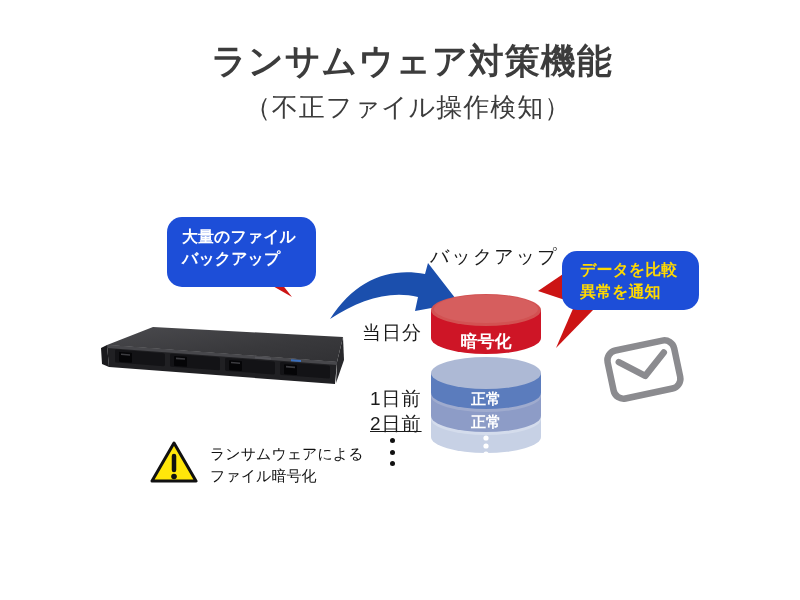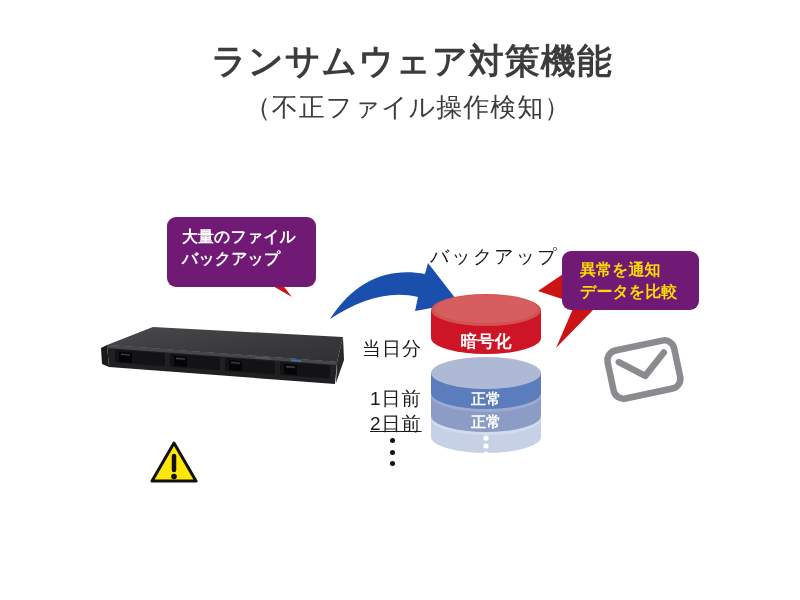--- a/index.html
+++ b/index.html
@@ -9,35 +9,35 @@
   }
   .title{
     position:absolute;left:0;top:26px;width:800px;text-align:center;
     font-size:35px;font-weight:700;letter-spacing:1px;color:#3c3c3c;margin:12px;
   }
   .subtitle{
     position:absolute;left:0;top:82px;width:800px;text-align:center;
     font-size:26px;font-weight:500;letter-spacing:1px;color:#3c3c3c;margin:8px;
   }
   .bubble{
-    position:absolute;background:#701a75;border-radius:9px;
+    position:absolute;background:#1d4ed8;border-radius:15px;
     color:#fff;font-weight:700;font-size:16px;line-height:22px;
   }
   .bubble-left{left:167px;top:217px;width:134px;height:61px;padding:9px 0 0 15px;box-sizing:content-box;}
   .bubble-right{left:562px;top:251px;width:137px;height:59px;padding:8px 0 0 18px;color:#ffd900;box-sizing:border-box;width:137px;height:59px;}
   .bubble-right{padding:8px 0 0 18px;height:59px;}
   .tail-svg{position:absolute;overflow:visible;}
   .backup-label{
     position:absolute;left:430px;top:244px;font-size:19px;font-weight:500;
     color:#1a1a1a;letter-spacing:2px;
   }
   .day-label{
     position:absolute;font-size:19px;font-weight:500;color:#1a1a1a;letter-spacing:1px;
   }
-  .day-today{left:362px;top:336px;}
+  .day-today{left:362px;top:320px;}
   .day-1{left:370px;top:386px;}
   .day-2{left:370px;top:411px;text-decoration:underline;}
   .v-ellipsis{position:absolute;left:389px;top:438px;width:6px;height:28px;
     display:flex;flex-direction:column;justify-content:space-between;align-items:center;}
   .v-ellipsis i{width:5px;height:5px;border-radius:50%;background:#111;display:block;}
   .warning-row{position:absolute;display:flex;align-items:flex-start;}
   .warning-row-1{left:150px;top:440px;}
   .warning-row-2{left:150px;top:500px;}
   .warning-text{margin-left:12px;font-size:15px;line-height:22px;color:#111;font-weight:500;padding-top:3px;}
   .abs{position:absolute;}
@@ -134,33 +134,37 @@
       <i></i>
       <i></i>
       <i></i>
     </div>
 
   <svg class="tail-svg" style="left:535px;top:260px;" width="70" height="95">
     <polygon points="31,12 3,31 33,41" fill="#cc1414"></polygon>
     <polygon points="40,44 21,88 59,49" fill="#cc1414"></polygon>
   </svg>
   <div class="bubble bubble-right">
+    <div>データを比較</div>
     <div>異常を通知</div>
-    <div>データを比較</div>
   </div>
 
   <svg class="abs" style="left:598px;top:328px;" width="92" height="84" viewBox="0 0 92 84">
     <g transform="rotate(-12 46 42)">
       <rect x="12" y="17" width="68" height="49" rx="10" fill="none" stroke="#8b8b8f" stroke-width="6.5"></rect>
       <polyline points="23,29 46,48 69,29" fill="none" stroke="#8b8b8f" stroke-width="6.5" stroke-linecap="round" stroke-linejoin="round"></polyline>
     </g>
   </svg>
 
   <div class="warning-row warning-row-1">
     <svg width="48" height="44" viewBox="0 0 48 44">
       <polygon points="24,3 46,41 2,41" fill="#ffe60a" stroke="#111111" stroke-width="3" stroke-linejoin="round"></polygon>
       <line x1="24" y1="16" x2="24" y2="30" stroke="#111111" stroke-width="4.5" stroke-linecap="round"></line>
       <circle cx="24" cy="36.5" r="2.8" fill="#111111"></circle>
     </svg>
+    <div class="warning-text">
+      <div>ランサムウェアによる</div>
+      <div>ファイル暗号化</div>
+    </div>
   </div>
 
 
 </div>
 
 </body></html>

